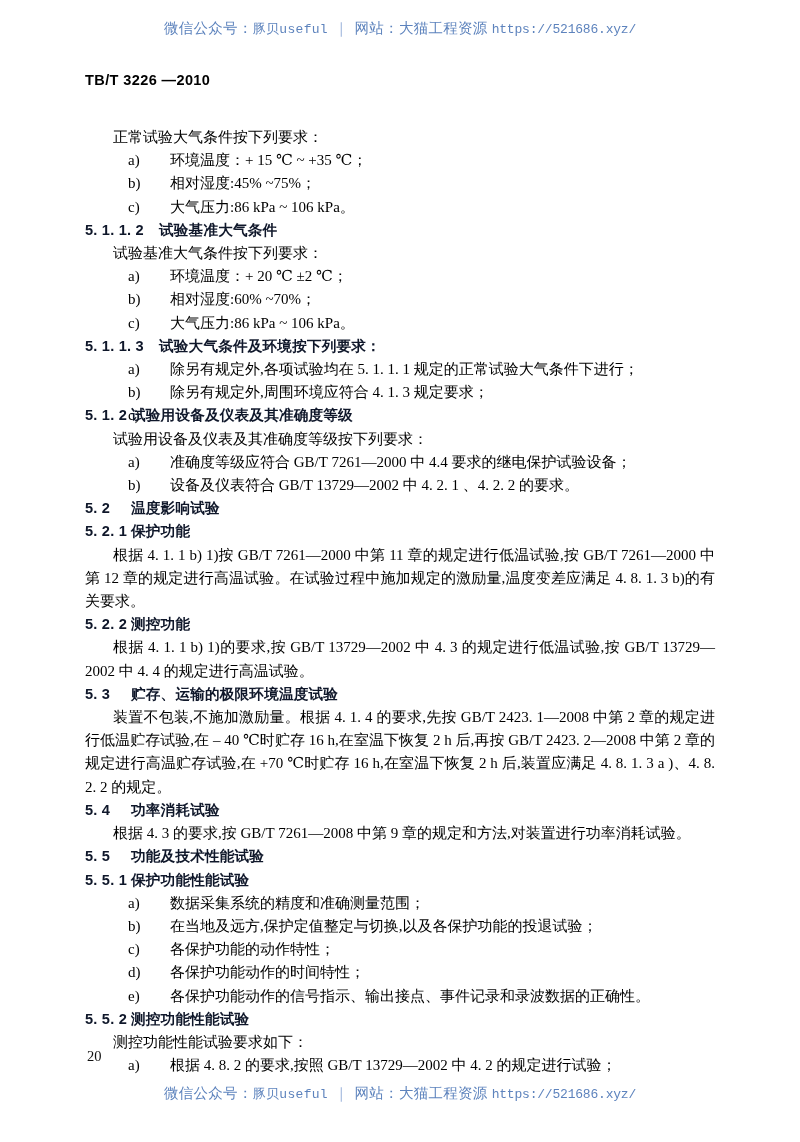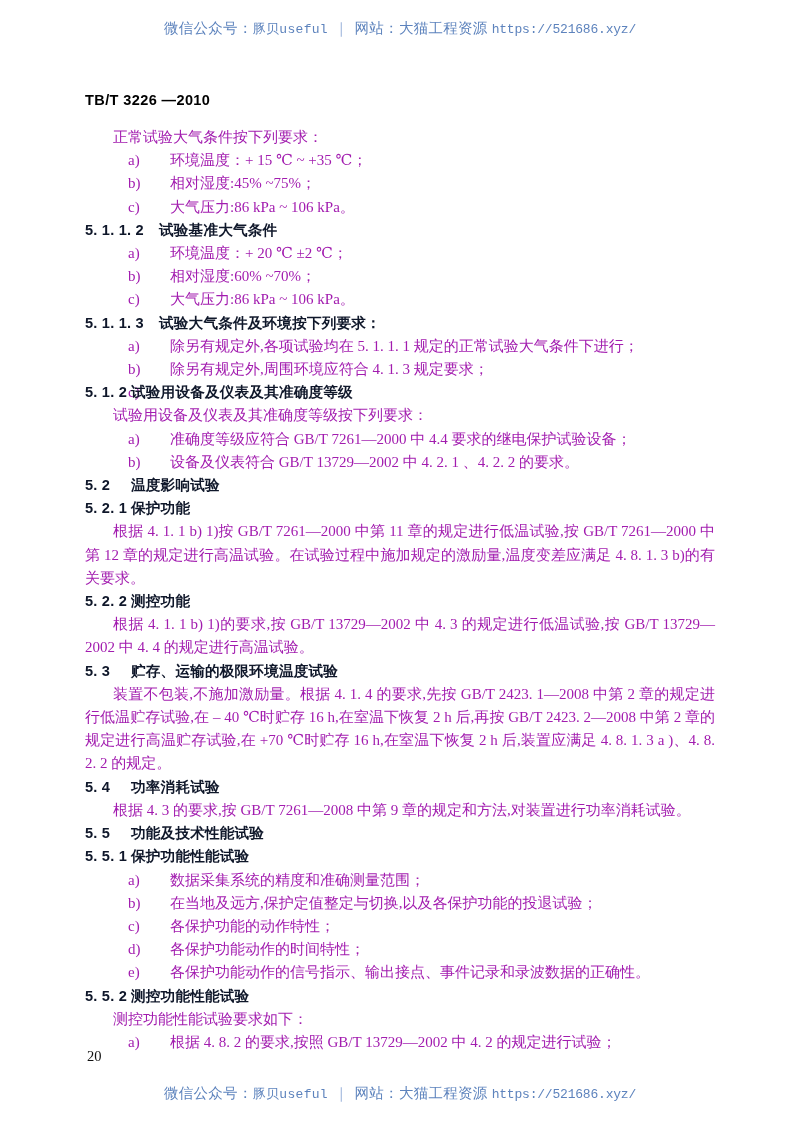--- a/index.html
+++ b/index.html
@@ -50,41 +50,41 @@
     position: absolute;
     top: 0;
     left: 0;
     width: 800px;
     height: 1142px;
   }
 
   .std-header {
     position: absolute;
     left: 85px;
-    top: 92px;
+    top: 72px;
     font-family: "Liberation Sans", "DejaVu Sans", sans-serif;
     font-weight: bold;
     font-size: 14.5px;
     letter-spacing: 0.4px;
     color: #000;
   }
 
   .content {
     position: absolute;
     left: 0;
     top: 126px;
     width: 800px;
   }
 
   
   .blk {
     position: relative;
     font-size: 15px;
     line-height: 23.2px;
-    color: #a21caf;
+    color: #000000;
   }
 
   
   .heading {
     margin-left: 85px;
     margin-right: 85px;
     font-family: "Liberation Sans", "DejaVu Sans", sans-serif;
     font-weight: bold;
     font-size: 14.6px;
     line-height: 23.2px;
@@ -170,20 +170,21 @@
       <span>相对湿度:45% ~75%；</span>
     </div>
     <div class="blk listitem">
       <span class="marker">c)</span>
       <span>大气压力:86 kPa ~ 106 kPa。</span>
     </div>
 
     <div class="blk heading h4">
       <span class="h-num">5. 1. 1. 2</span><span class="h-text">试验基准大气条件</span>
     </div>
+    <div class="blk para lead">试验基准大气条件按下列要求：</div>
     <div class="blk listitem">
       <span class="marker">a)</span>
       <span>环境温度：+ 20 ℃ ±2 ℃；</span>
     </div>
     <div class="blk listitem">
       <span class="marker">b)</span>
       <span>相对湿度:60% ~70%；</span>
     </div>
     <div class="blk listitem">
       <span class="marker">c)</span>

